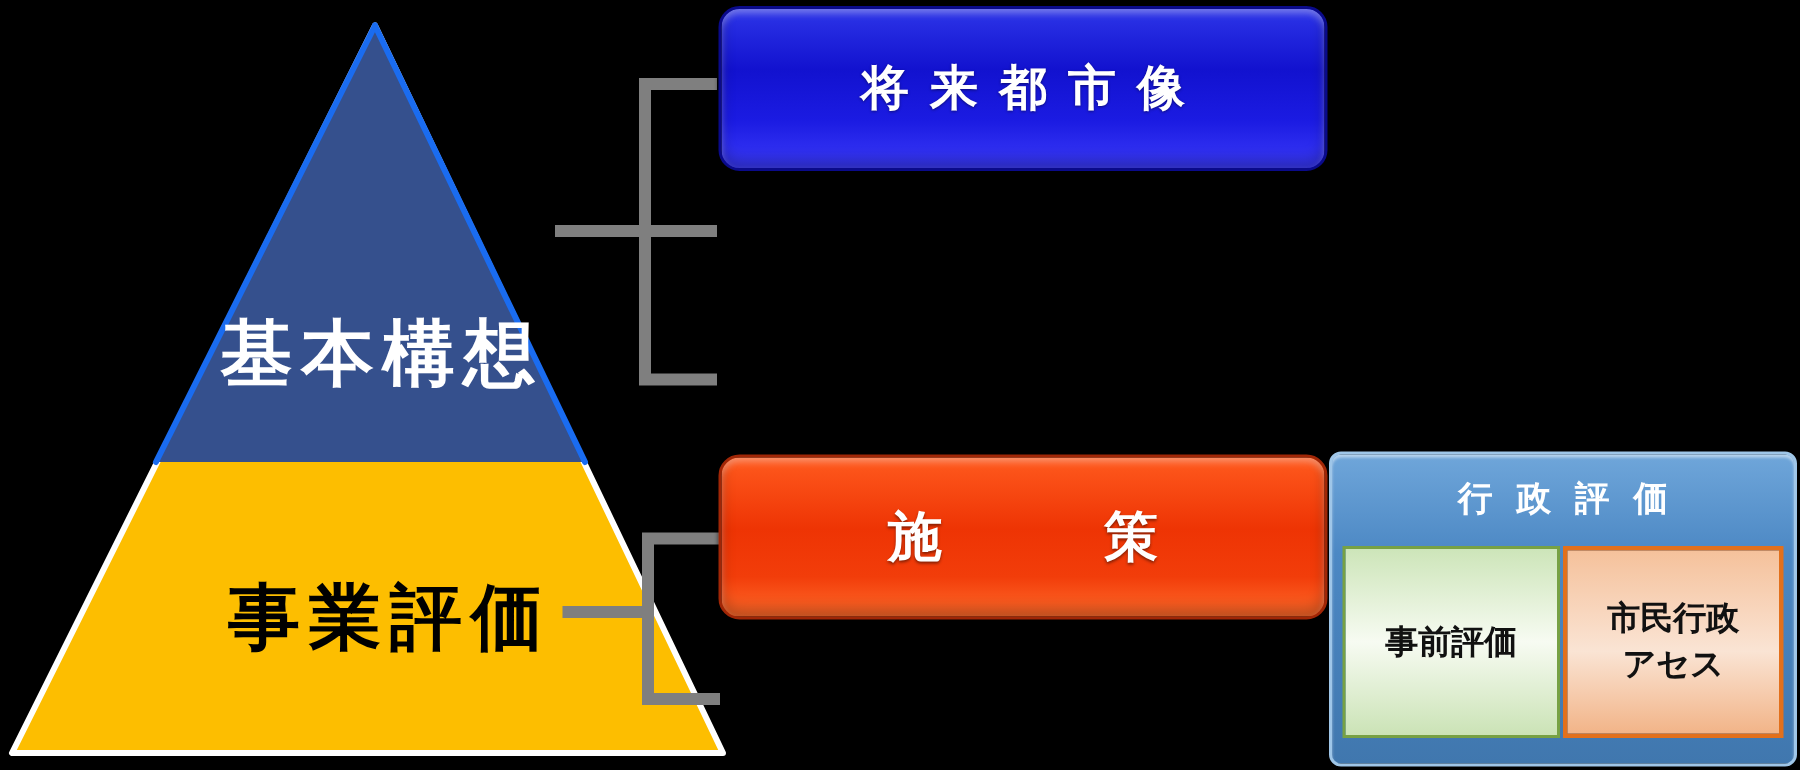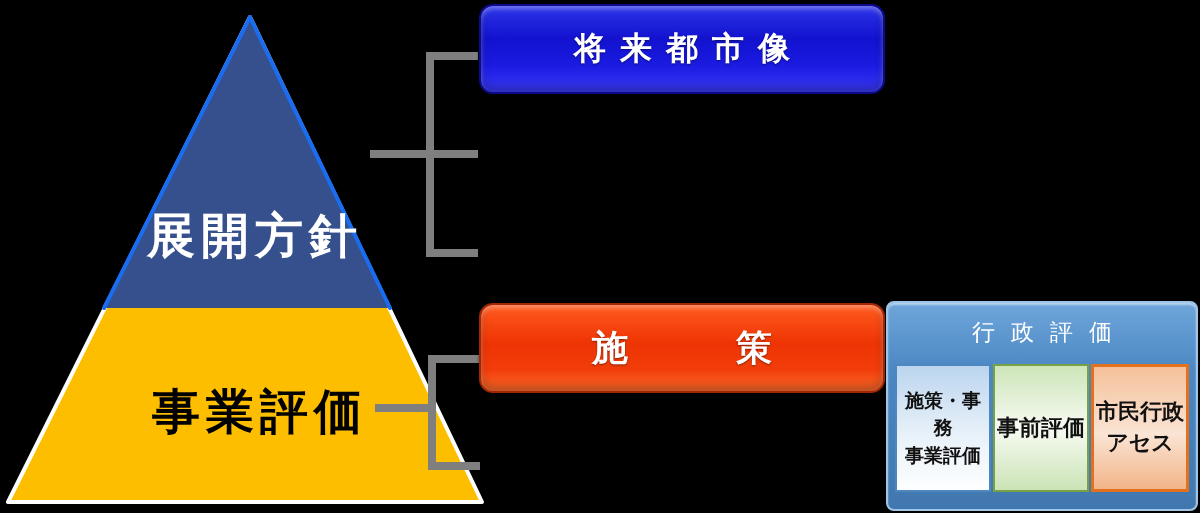--- a/index.html
+++ b/index.html
@@ -7,41 +7,41 @@
   .stage { position:relative; width:1200px; height:513px; background:#000; overflow:hidden; }
 
   
   .diagram-svg { position:absolute; left:0; top:0; width:1200px; height:513px; }
 
   .pyr-label { position:absolute; text-align:center; font-weight:bold; pointer-events:none; }
   .pyr-label.top    { left:90px;  top:204px; width:324px; font-size:48px; color:#fff; letter-spacing:6px; text-indent:6px; }
   .pyr-label.bottom { left:95px;  top:380px; width:324px; font-size:48px; color:#000; letter-spacing:6px; text-indent:6px; }
 
   
-  .bar { position:absolute; left:479px; width:406px; height:90px; box-sizing:border-box;
+  .bar { position:absolute; left:479px; width:406px; height:110px; box-sizing:border-box;
          border-radius:14px; display:flex; align-items:center; justify-content:center;
          color:#fff; font-weight:bold; font-size:32px;
          box-shadow: inset 0 3px 5px rgba(255,255,255,.35), inset 0 -5px 9px rgba(0,0,0,.28), 0 2px 3px rgba(0,0,0,.55); }
   .bar span { text-shadow:0 1px 2px rgba(0,0,0,.45); white-space:pre; }
   .bar1 { top:4px;   background:linear-gradient(180deg,#2D35E8 0%,#1212CF 38%,#1B1BE2 70%,#3A3AF8 100%); border:2px solid #0A0A8A; }
   .bar1 span { letter-spacing:14px; margin-right:-14px; }
   .bar2 { top:107px; background:linear-gradient(180deg,#2F8BF2 0%,#0E6FE2 40%,#1A7BEC 72%,#45A0FA 100%); border:2px solid #0D3C8F; font-size:31px; }
   .bar2 span { letter-spacing:1px; }
   .bar3 { top:208px; background:linear-gradient(180deg,#4E8CC8 0%,#3A78B4 52%,#4484C0 100%); border:2px solid #205580; }
   .bar3 span { letter-spacing:18px; margin-right:-18px; }
   .bar4 { top:303px; background:linear-gradient(180deg,#FF5A1E 0%,#EE3404 45%,#F23D0A 75%,#FF6A2A 100%); border:2px solid #A02606; font-size:36px;align-items:center; }
   .bar5 { top:410px; height:88px; background:linear-gradient(180deg,#FF9A38 0%,#EE7406 52%,#F58018 100%); border:2px solid #B05A04; font-size:36px; }
 
   
   .panel { position:absolute; left:886px; top:301px; width:312px; height:210px; box-sizing:border-box;
            border:2px solid #9FC6E8; border-radius:8px;
            background:linear-gradient(180deg,#6FA6DA 0%,#4C88C4 32%,#4077AE 100%);
            box-shadow: inset 0 2px 2px rgba(255,255,255,.5); }
   .panel-title { height:58px; line-height:58px; text-align:center; color:#fff;
-                 font-size:23px; font-weight:400; letter-spacing:16px; text-indent:16px; }
+                 font-size:23px; font-weight:700; letter-spacing:16px; text-indent:16px; }
   .panel-boxes { position:absolute; left:7px; right:7px; top:61px; height:128px; display:flex; gap:2px; }
   .pbox { flex:1 1 0; box-sizing:border-box; display:flex; align-items:center; justify-content:center;
           text-align:center; color:#111; font-weight:600; white-space:pre-line; }
   .pbox1 { background:linear-gradient(180deg,#BBD5EE 0%,#E8F1F9 55%,#FDFEFF 100%); border:2px solid #4E86BE; font-size:19px; line-height:1.45; }
   .pbox2 { background:linear-gradient(180deg,#CDE5B9 0%,#F7FBF2 50%,#CBE3B6 100%); border:2px solid #77A144; font-size:22px; }
   .pbox3 { background:linear-gradient(180deg,#F5C19B 0%,#FAE4D4 55%,#F2B488 100%); border:3px solid #E2701C; font-size:22px; line-height:1.4; }
 </style>
 </head>
 <body>
 
@@ -52,34 +52,32 @@
     <polygon points="250,17 8,502 482,502" fill="#FDBE00" stroke="#FFFFFF" stroke-width="4" stroke-linejoin="round"></polygon>
 
     <polygon points="250,17 104,308 390,308" fill="#35508D"></polygon>
     <line x1="250" y1="17" x2="104" y2="308" stroke="#1A6CF0" stroke-width="4" stroke-linecap="round"></line>
     <line x1="250" y1="17" x2="390" y2="308" stroke="#1A6CF0" stroke-width="4" stroke-linecap="round"></line>
 
     <path d="M478 56 H430 M430 52 V257 M370 154 H478 M430 253 H478" fill="none" stroke="#7F7F7F" stroke-width="8"></path>
     <path d="M480 359 H432 M432 355 V470 M375 408 H432 M432 466 H480" fill="none" stroke="#7F7F7F" stroke-width="8"></path>
   </svg>
 
-  <div class="pyr-label top">展開方針</div>
+  <div class="pyr-label top">基本構想</div>
   <div class="pyr-label bottom">事業評価</div>
 
   <div class="bar bar1">
     <span>将来都市像</span>
   </div>
   <div class="bar bar4">
     <span>施　　　策</span>
   </div>
 
   <div class="panel">
     <div class="panel-title">行政評価</div>
     <div class="panel-boxes">
-      <div class="pbox pbox1">施策・事務
-事業評価</div>
       <div class="pbox pbox2">事前評価</div>
       <div class="pbox pbox3">市民行政
 アセス</div>
     </div>
   </div>
 
 </div>
 
 </body></html>

